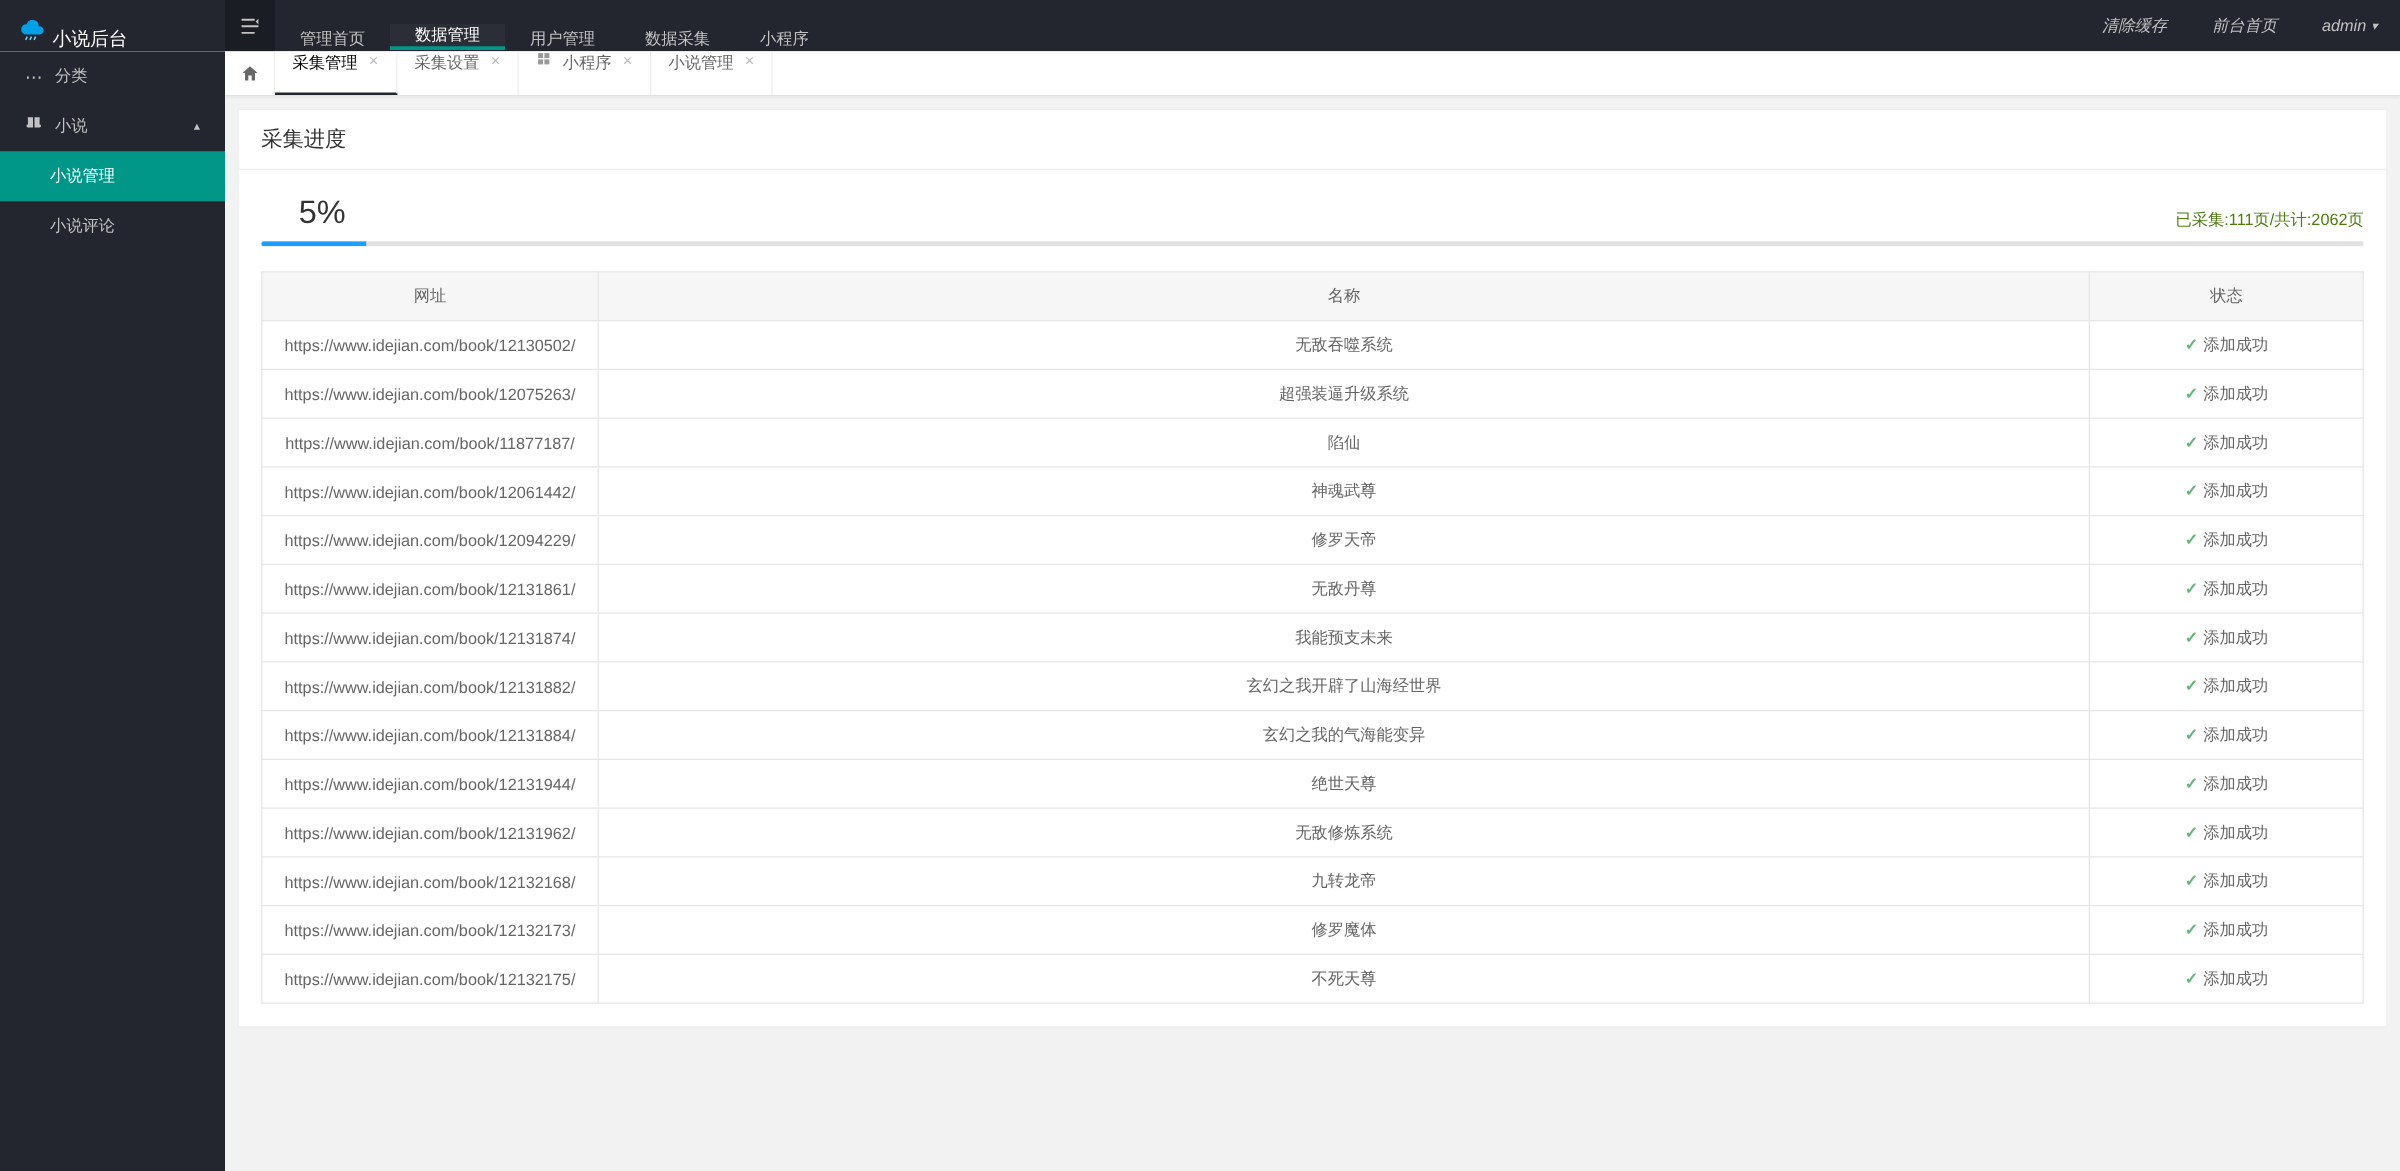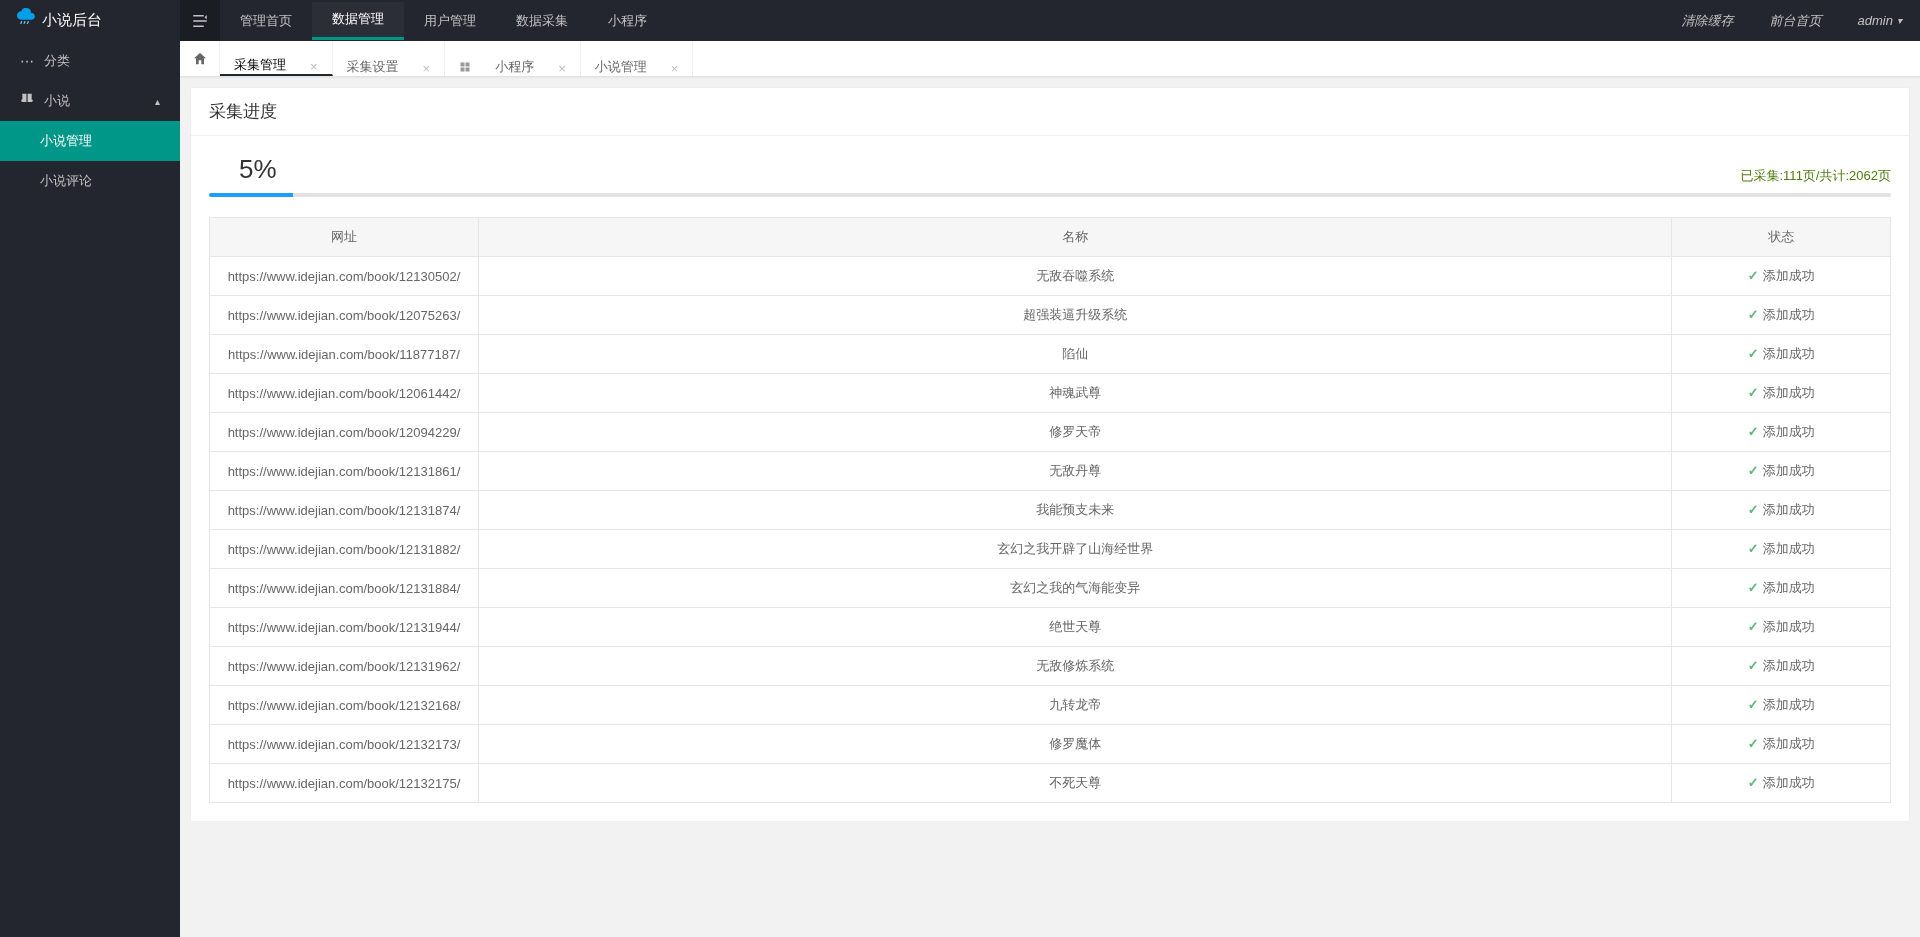--- a/index.html
+++ b/index.html
@@ -1,25 +1,25 @@
 <!DOCTYPE html>
 <html><head>
 <meta charset="utf-8">
 <style>
 * { margin: 0; padding: 0; box-sizing: border-box; }
 body { font-family: "Microsoft YaHei", Arial, sans-serif; font-size: 13px; color: #333; background: #f2f2f2; overflow: hidden; }
 .app { display: flex; flex-direction: column; height: 937px; width: 1920px; }
 
 
 .header { height: 41px; background: #23262e; display: flex; align-items: center; color: #c2c2c2; }
-.logo { width: 180px; height: 41px; display: flex; align-items: center; padding-left: 16px; font-size: 15px; color: #fff; }
+.logo { width: 180px; height: 41px; display: flex; align-items: flex-end; padding-left: 16px; font-size: 15px; color: #fff; }
 .logo-icon { margin-right: 6px; font-size: 18px; }
 .toggle-menu { width: 40px; height: 41px; display: flex; align-items: center; justify-content: center; background: #1a1d23; cursor: pointer; }
 .toggle-menu svg { width: 18px; height: 18px; fill: #c2c2c2; }
-.top-nav { display: flex; height: 38px; }
+.top-nav { display: flex; height: 38px; align-items: flex-end; }
 .top-nav-item { padding: 0 20px; display: flex; align-items: center; color: #c2c2c2; cursor: pointer; font-size: 13px; }
 .top-nav-item.active { color: #fff; border-bottom: 3px solid #009688; background: #2b2e37; }
 .top-right { margin-left: auto; display: flex; height: 31px; font-style: italic; }
 .top-right-item { padding: 0 18px; display: flex; align-items: center; color: #c2c2c2; cursor: pointer; font-size: 13px; }
 .caret { margin-left: 4px; font-size: 10px; }
 
 
 .body { flex: 1; display: flex; overflow: hidden; }
 .sidebar { width: 180px; background: #23262e; color: #c2c2c2; }
 .side-item { height: 40px; display: flex; align-items: center; padding: 0 20px; cursor: pointer; font-size: 13px; }
@@ -27,21 +27,21 @@
 .side-item .icon { margin-right: 10px; font-size: 14px; }
 .side-item.sub { padding-left: 40px; }
 .side-item.active { background: #009688; color: #fff; }
 .side-arrow { font-size: 10px; }
 
 
 .main { flex: 1; display: flex; flex-direction: column; background: #f2f2f2; overflow: hidden; }
 .tabbar { height: 36px; background: #fff; border-bottom: 1px solid #e2e2e2; display: flex; align-items: stretch; box-shadow: 0 1px 2px rgba(0,0,0,0.05); }
 .tab-home { width: 40px; display: flex; align-items: center; justify-content: center; border-right: 1px solid #eee; cursor: pointer; }
 .tab-home svg { width: 16px; height: 16px; fill: #666; }
-.tab { padding: 0 14px; display: flex; align-items: flex-end; border-right: 1px solid #eee; cursor: pointer; color: #666; font-size: 13px; gap: 24px; }
+.tab { padding: 0 14px; display: flex; align-items: flex-start; border-right: 1px solid #eee; cursor: pointer; color: #666; font-size: 13px; gap: 9px; }
 .tab.active { color: #000; border-bottom: 2px solid #23262e; }
 .tab-close { font-size: 13px; color: #bbb; }
 .tab .tab-icon { font-size: 12px; color: #999; }
 
 
 .content { flex: 1; padding: 10px; overflow: auto; }
 .card { background: #fff; border: 1px solid #eee; border-radius: 2px; }
 .card-title { padding: 12px 18px; border-bottom: 1px solid #f0f0f0; font-size: 17px; color: #333; }
 .card-body { padding: 18px; }
 

